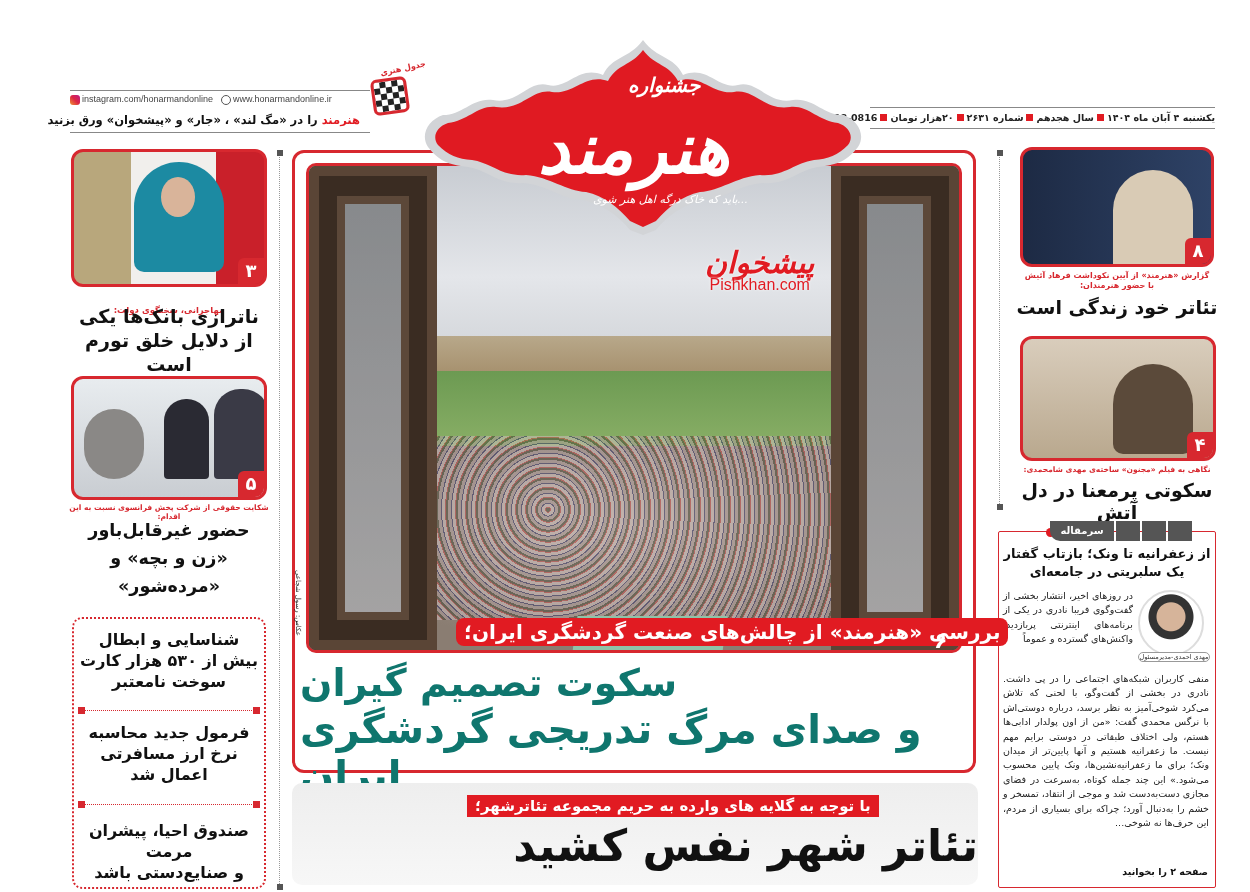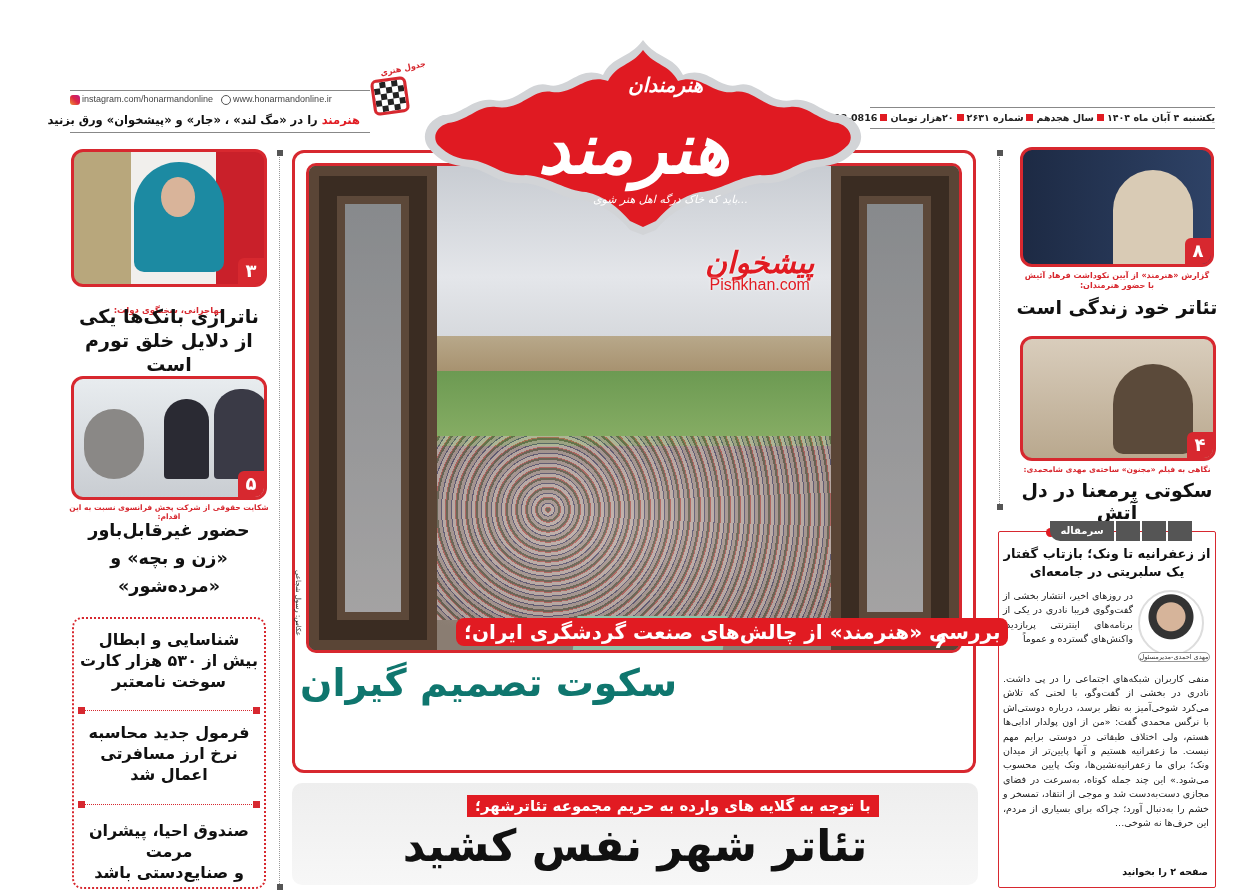--- a/index.html
+++ b/index.html
@@ -46,21 +46,21 @@
   .kicker-red { position: absolute; left: 456px; top: 618px; background: #e11b22; color: #fff; font-size: 20px; font-weight: bold; padding: 2px 8px; direction: rtl; white-space: nowrap; z-index: 4; border-radius: 8px; }
   .page-num { position: absolute; color: #fff; font-weight: bold; z-index: 4; }
   .page-num.main { left: 934px; top: 628px; font-size: 22px; }
   .headline-main { position: absolute; left: 300px; top: 660px; width: 668px; text-align: left; direction: rtl; font-weight: bold; color: #0f766e; line-height: 46px; }
   .headline-main .l1 { font-size: 38px; }
   .headline-main .l2 { font-size: 40px; }
 
   
   .second-box { position: absolute; left: 292px; top: 783px; width: 686px; height: 102px; background: linear-gradient(#eeeeee, #f7f7f7); border-radius: 10px; }
   .second-kicker { position: absolute; left: 467px; top: 795px; background: #e11b22; color: #fff; font-size: 15px; font-weight: bold; padding: 2px 8px; direction: rtl; white-space: nowrap; }
-  .second-headline { position: absolute; left: 292px; top: 820px; width: 686px; text-align: center; font-size: 44px; font-weight: bold; direction: rtl; letter-spacing: 2px; }
+  .second-headline { position: absolute; left: 292px; top: 820px; width: 686px; font-size: 44px; font-weight: bold; direction: rtl; letter-spacing: 2px; }
 
   
   .card-img { position: absolute; border: 3px solid #d7282f; border-radius: 12px; overflow: hidden; }
   .card-num { position: absolute; background: #d7282f; color: #fff; font-weight: bold; font-size: 18px; width: 26px; height: 26px; text-align: center; line-height: 26px; border-top-left-radius: 6px; }
   .kicker-small { position: absolute; color: #d7282f; font-size: 8.5px; font-weight: bold; direction: rtl; text-align: center; }
   .headline-small { position: absolute; text-align: center; direction: rtl; font-weight: bold; color: #111; }
 
   .img-spokes { background: linear-gradient(90deg, #b8a77c 0 30%, #f1efec 30% 75%, #c9202a 75%); }
   .img-spokes .person { position: absolute; left: 60px; top: 10px; width: 90px; height: 110px; border-radius: 45px 45px 10px 10px; background: #1c8aa2; }
   .img-spokes .face { position: absolute; left: 87px; top: 25px; width: 34px; height: 40px; border-radius: 50%; background: #d9b49a; }
@@ -129,35 +129,36 @@
   <div class="door-l"></div>
   <div class="door-r"></div>
 </div>
 <div class="photo-credit">عکاس: رسول شجاعی</div>
 
 <div class="logo">
   <svg class="logo-shape" viewBox="0 0 450 200">
     <path d="M225 5 C240 25 255 20 265 40 C290 30 300 55 320 50 C340 45 350 70 375 65 C395 62 405 80 425 80 C440 85 448 100 440 112 C430 125 420 130 400 132 C380 135 370 150 345 148 C320 150 305 165 285 165 C265 170 250 180 238 195 L225 200 L212 195 C200 180 185 170 165 165 C145 165 130 150 105 148 C80 150 70 135 50 132 C30 130 20 125 10 112 C2 100 10 85 25 80 C45 80 55 62 75 65 C100 70 110 45 130 50 C150 55 160 30 185 40 C195 20 210 25 225 5 Z" fill="#d2d4d7"></path>
     <path d="M225 15 C238 32 250 28 260 46 C283 38 294 60 316 57 C336 53 346 76 372 72 C390 70 400 86 420 88 C432 92 436 102 430 110 C420 120 410 124 396 125 C376 128 366 142 342 140 C318 142 302 156 282 157 C264 161 250 172 238 186 L225 192 L212 186 C200 172 186 161 168 157 C148 156 132 142 108 140 C84 142 74 128 54 125 C40 124 30 120 20 110 C14 102 18 92 30 88 C50 86 60 70 78 72 C104 76 114 53 134 57 C156 60 167 38 190 46 C200 28 212 32 225 15 Z" fill="#e01a22"></path>
   </svg>
-  <div class="logo-small">هنرمندان</div>
+  <div class="logo-small">جشنواره</div>
   <div class="logo-big">هنرمند</div>
   <div class="logo-tagline">...باید که خاک درگه اهل هنر شوی</div>
 </div>
 
 <div class="pishkhan">
   <div class="fa">پیشخوان</div>
   <div class="en">Pishkhan.com</div>
 </div>
 
 <div class="kicker-red">بررسی «هنرمند» از چالش‌های صنعت گردشگری ایران؛</div>
 <div class="page-num main">۶</div>
 
 <div class="headline-main">
   <div class="l1">سکوت تصمیم گیران</div>
+  <div class="l2">و صدای مرگ تدریجی گردشگری ایران</div>
 </div>
 
 <div class="second-box"></div>
 <div class="second-kicker">با توجه به گلایه های وارده به حریم مجموعه تئاترشهر؛</div>
 <div class="second-headline">تئاتر شهر نفس کشید</div>
 
 <div class="col-divider" style="left:279px; top:150px; height:740px;"></div>
 
 <div class="card-img img-spokes" style="left:71px; top:149px; width:196px; height:138px;">
   <div class="person"></div>

